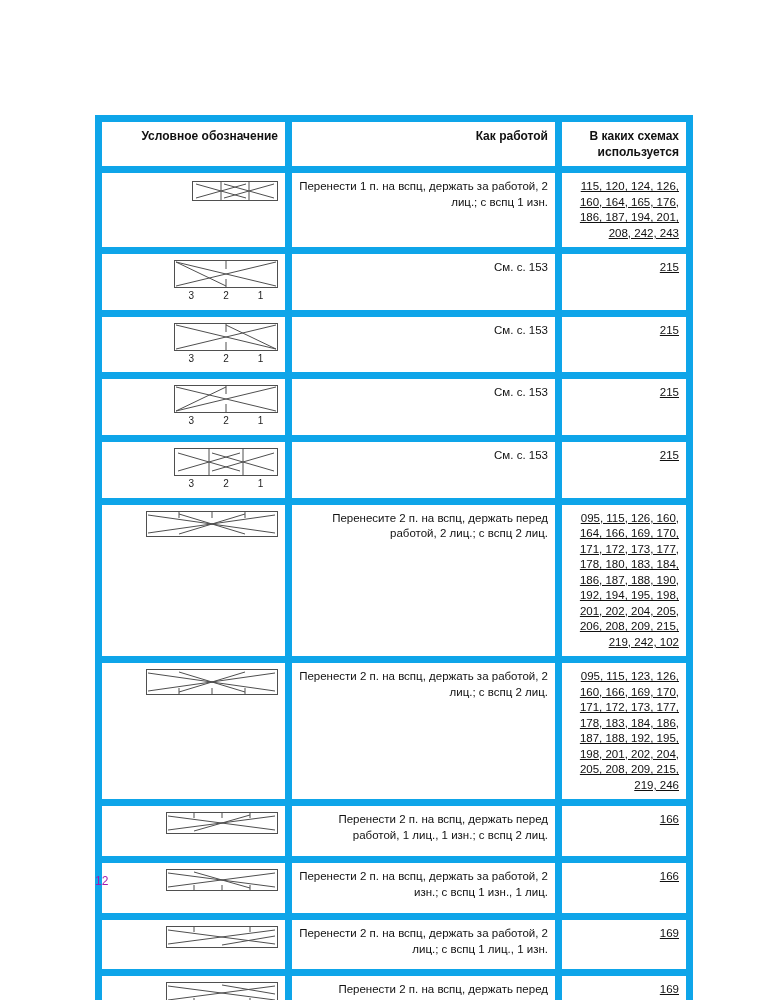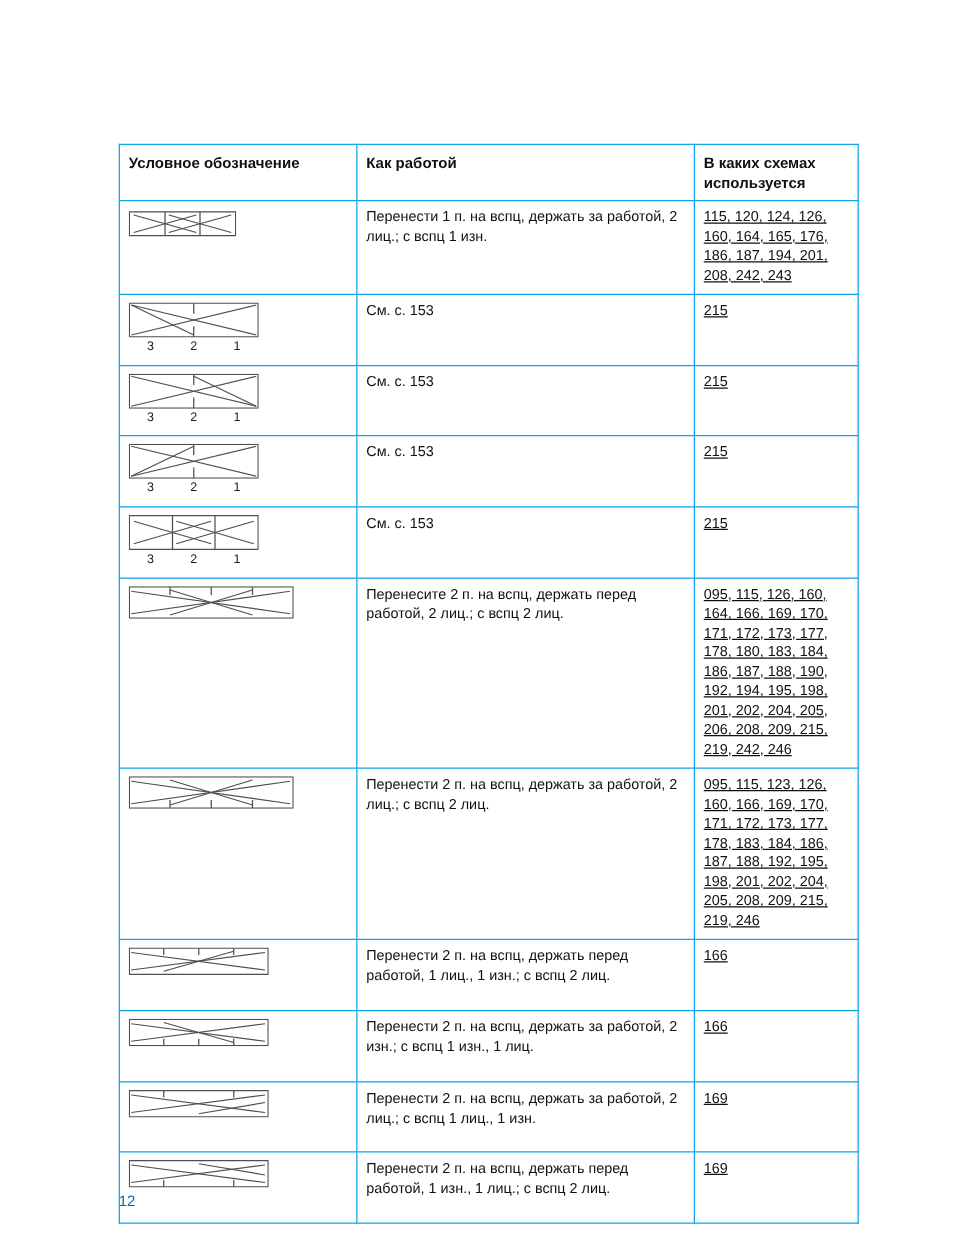--- a/index.html
+++ b/index.html
@@ -6,23 +6,23 @@
   .page {
     position:relative; width:762px; height:1000px; background:#ffffff;
     font-family:"Liberation Sans", sans-serif; color:#111;
     overflow:hidden;
   }
   .tablewrap { position:absolute; left:95px; top:115px; }
   table.symtable {
     border-collapse:collapse; table-layout:fixed; width:591px;
   }
   table.symtable th, table.symtable td {
-    border:1px solid #0ea5e9;
+    border:7px solid #0ea5e9;
     vertical-align:top;
-    text-align:left;
+    text-align:right;
     padding:6px 7px;
     font-size:11.5px;
     line-height:1.35;
     color:#111;
     word-wrap:break-word;
   }
   table.symtable th {
     font-weight:bold;
     font-size:12px;
     padding:6px 7px;
@@ -44,22 +44,22 @@
   tr.h125 { height:125px;margin-top:44px; }
   tr.h103 { height:103px; }
   tr.h57 { height:57px; }
   .symwrap { display:inline-block; }
   .symwrap svg { display:block; }
   .nums {
     display:flex; justify-content:space-around;
     font-size:10px; color:#222; margin-top:1px;
   }
   .pagenum {
-    position:absolute; left:95px; top:954px;
-    font-size:12px; color:#0369a1;
+    position:absolute; left:95px; top:874px;
+    font-size:12px; color:#a21caf;
   }
   svg.cable { stroke:#4f4f4f; stroke-width:1; fill:none; }
 </style>
 </head>
 <body>
 
 <div class="page">
 
   <div class="tablewrap">
     <table class="symtable">
@@ -193,21 +193,21 @@
               <line x1="66" y1="0.5" x2="66" y2="7"></line>
               <line x1="99" y1="0.5" x2="99" y2="7"></line>
               <line x1="2" y1="22" x2="129" y2="4"></line>
               <line x1="2" y1="4" x2="129" y2="22"></line>
               <line x1="33" y1="23" x2="99" y2="3"></line>
               <line x1="33" y1="3" x2="99" y2="23"></line>
             </svg>
           </div>
         </td>
         <td class="c-how"><span>Перенесите 2 п. на вспц, держать перед работой, 2 лиц.; с вспц 2 лиц.</span></td>
-        <td class="c-sch"><span>095, 115, 126, 160, 164, 166, 169, 170, 171, 172, 173, 177, 178, 180, 183, 184, 186, 187, 188, 190, 192, 194, 195, 198, 201, 202, 204, 205, 206, 208, 209, 215, 219, 242, 246</span></td>
+        <td class="c-sch"><span>095, 115, 126, 160, 164, 166, 169, 170, 171, 172, 173, 177, 178, 180, 183, 184, 186, 187, 188, 190, 192, 194, 195, 198, 201, 202, 204, 205, 206, 208, 209, 215, 219, 242, 102</span></td>
       </tr>
 
       <tr class="h103">
         <td class="c-sym">
           <div class="symwrap">
             <svg class="cable" width="132" height="26" viewBox="0 0 132 26">
               <rect x="0.5" y="0.5" width="131" height="25"></rect>
               <line x1="33" y1="19" x2="33" y2="25.5"></line>
               <line x1="66" y1="19" x2="66" y2="25.5"></line>
               <line x1="99" y1="19" x2="99" y2="25.5"></line>

